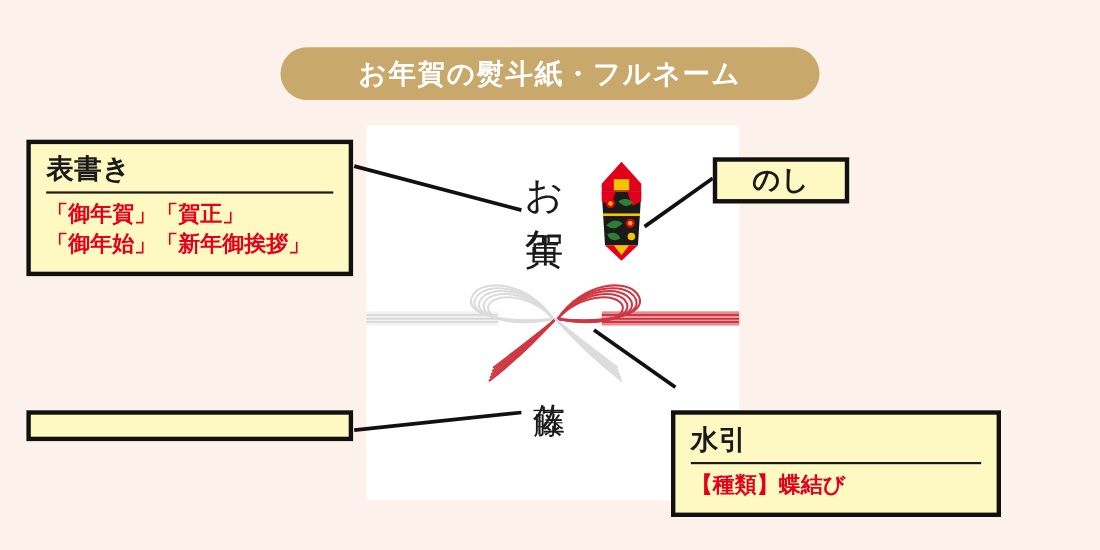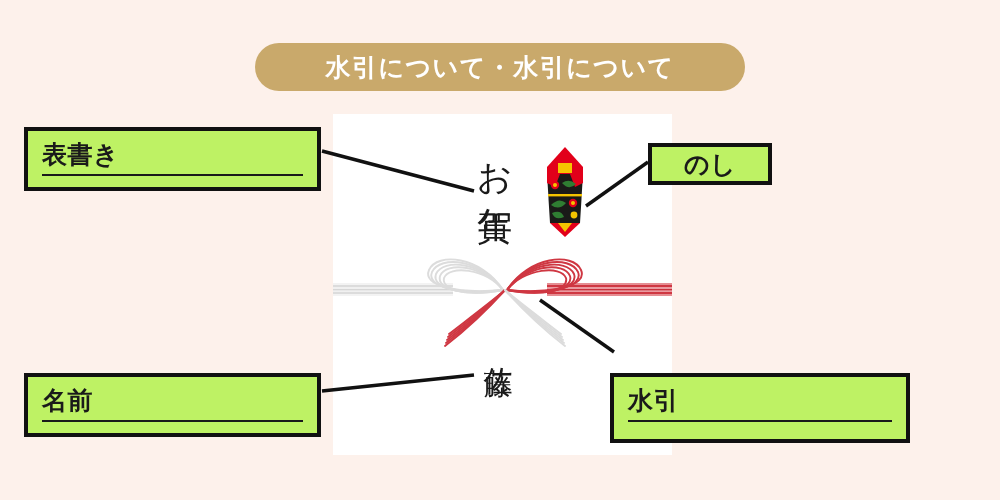--- a/index.html
+++ b/index.html
@@ -115,21 +115,21 @@
     position: absolute;
     left: 213px;
     top: 33px;
     width: 38px;
     height: 90px;
   }
 
   
   .callout {
     position: absolute;
-    background: #bef264;
+    background: #fef9c3;
     border: 4px solid #111111;
     box-sizing: border-box;
     padding: 9px 14px 11px 14px;
   }
   .callout .c-head {
     font-size: 25px;
     font-weight: bold;
     color: #1a1a1a;
     line-height: 1.15;
     letter-spacing: 0.5px;
@@ -173,21 +173,21 @@
     width: 1000px; height: 500px;
     pointer-events: none;
   }
 </style>
 </head>
 <body>
 
 <div id="stage">
 
   <div class="title-pill">
-    <span class="title-text">水引について・水引について</span>
+    <span class="title-text">お年賀の熨斗紙・フルネーム</span>
   </div>
 
   <div class="noshi-paper">
 
     <div class="vtext onenga">お年賀</div>
 
     <svg class="noshi-orn" viewBox="0 0 38 90">
       <polygon points="19,0 37,20 37,27 1,27 1,20" fill="#e2001a"></polygon>
       <polygon points="12,16 26,16 26,26 12,26" fill="#f5c400"></polygon>
       <polygon points="1,27 37,27 34,76 4,76" fill="#1a1a18"></polygon>
@@ -251,29 +251,33 @@
 
   <svg class="leaders">
     <line x1="322" y1="151" x2="474" y2="191" stroke="#111111" stroke-width="3.4"></line>
     <line x1="322" y1="391" x2="474" y2="375" stroke="#111111" stroke-width="3.4"></line>
     <line x1="586" y1="206" x2="648" y2="162" stroke="#111111" stroke-width="3.4"></line>
     <line x1="540" y1="300" x2="614" y2="352" stroke="#111111" stroke-width="3.4"></line>
   </svg>
 
   <div class="callout box-omotegaki">
     <div class="c-head">表書き</div>
+    <div class="c-body">
+      <div class="c-line">「御年賀」「賀正」</div>
+      <div class="c-line">「御年始」「新年御挨拶」</div>
+    </div>
   </div>
 
   <div class="callout box-namae">
-    <div class="c-head">名前</div>
   </div>
 
   <div class="callout box-mizuhiki">
     <div class="c-head">水引</div>
     <div class="c-body">
+      <div class="c-line">【種類】蝶結び</div>
     </div>
   </div>
 
   <div class="callout box-noshi">
     <div class="c-head">のし</div>
   </div>
 
 </div>
 
 </body></html>

